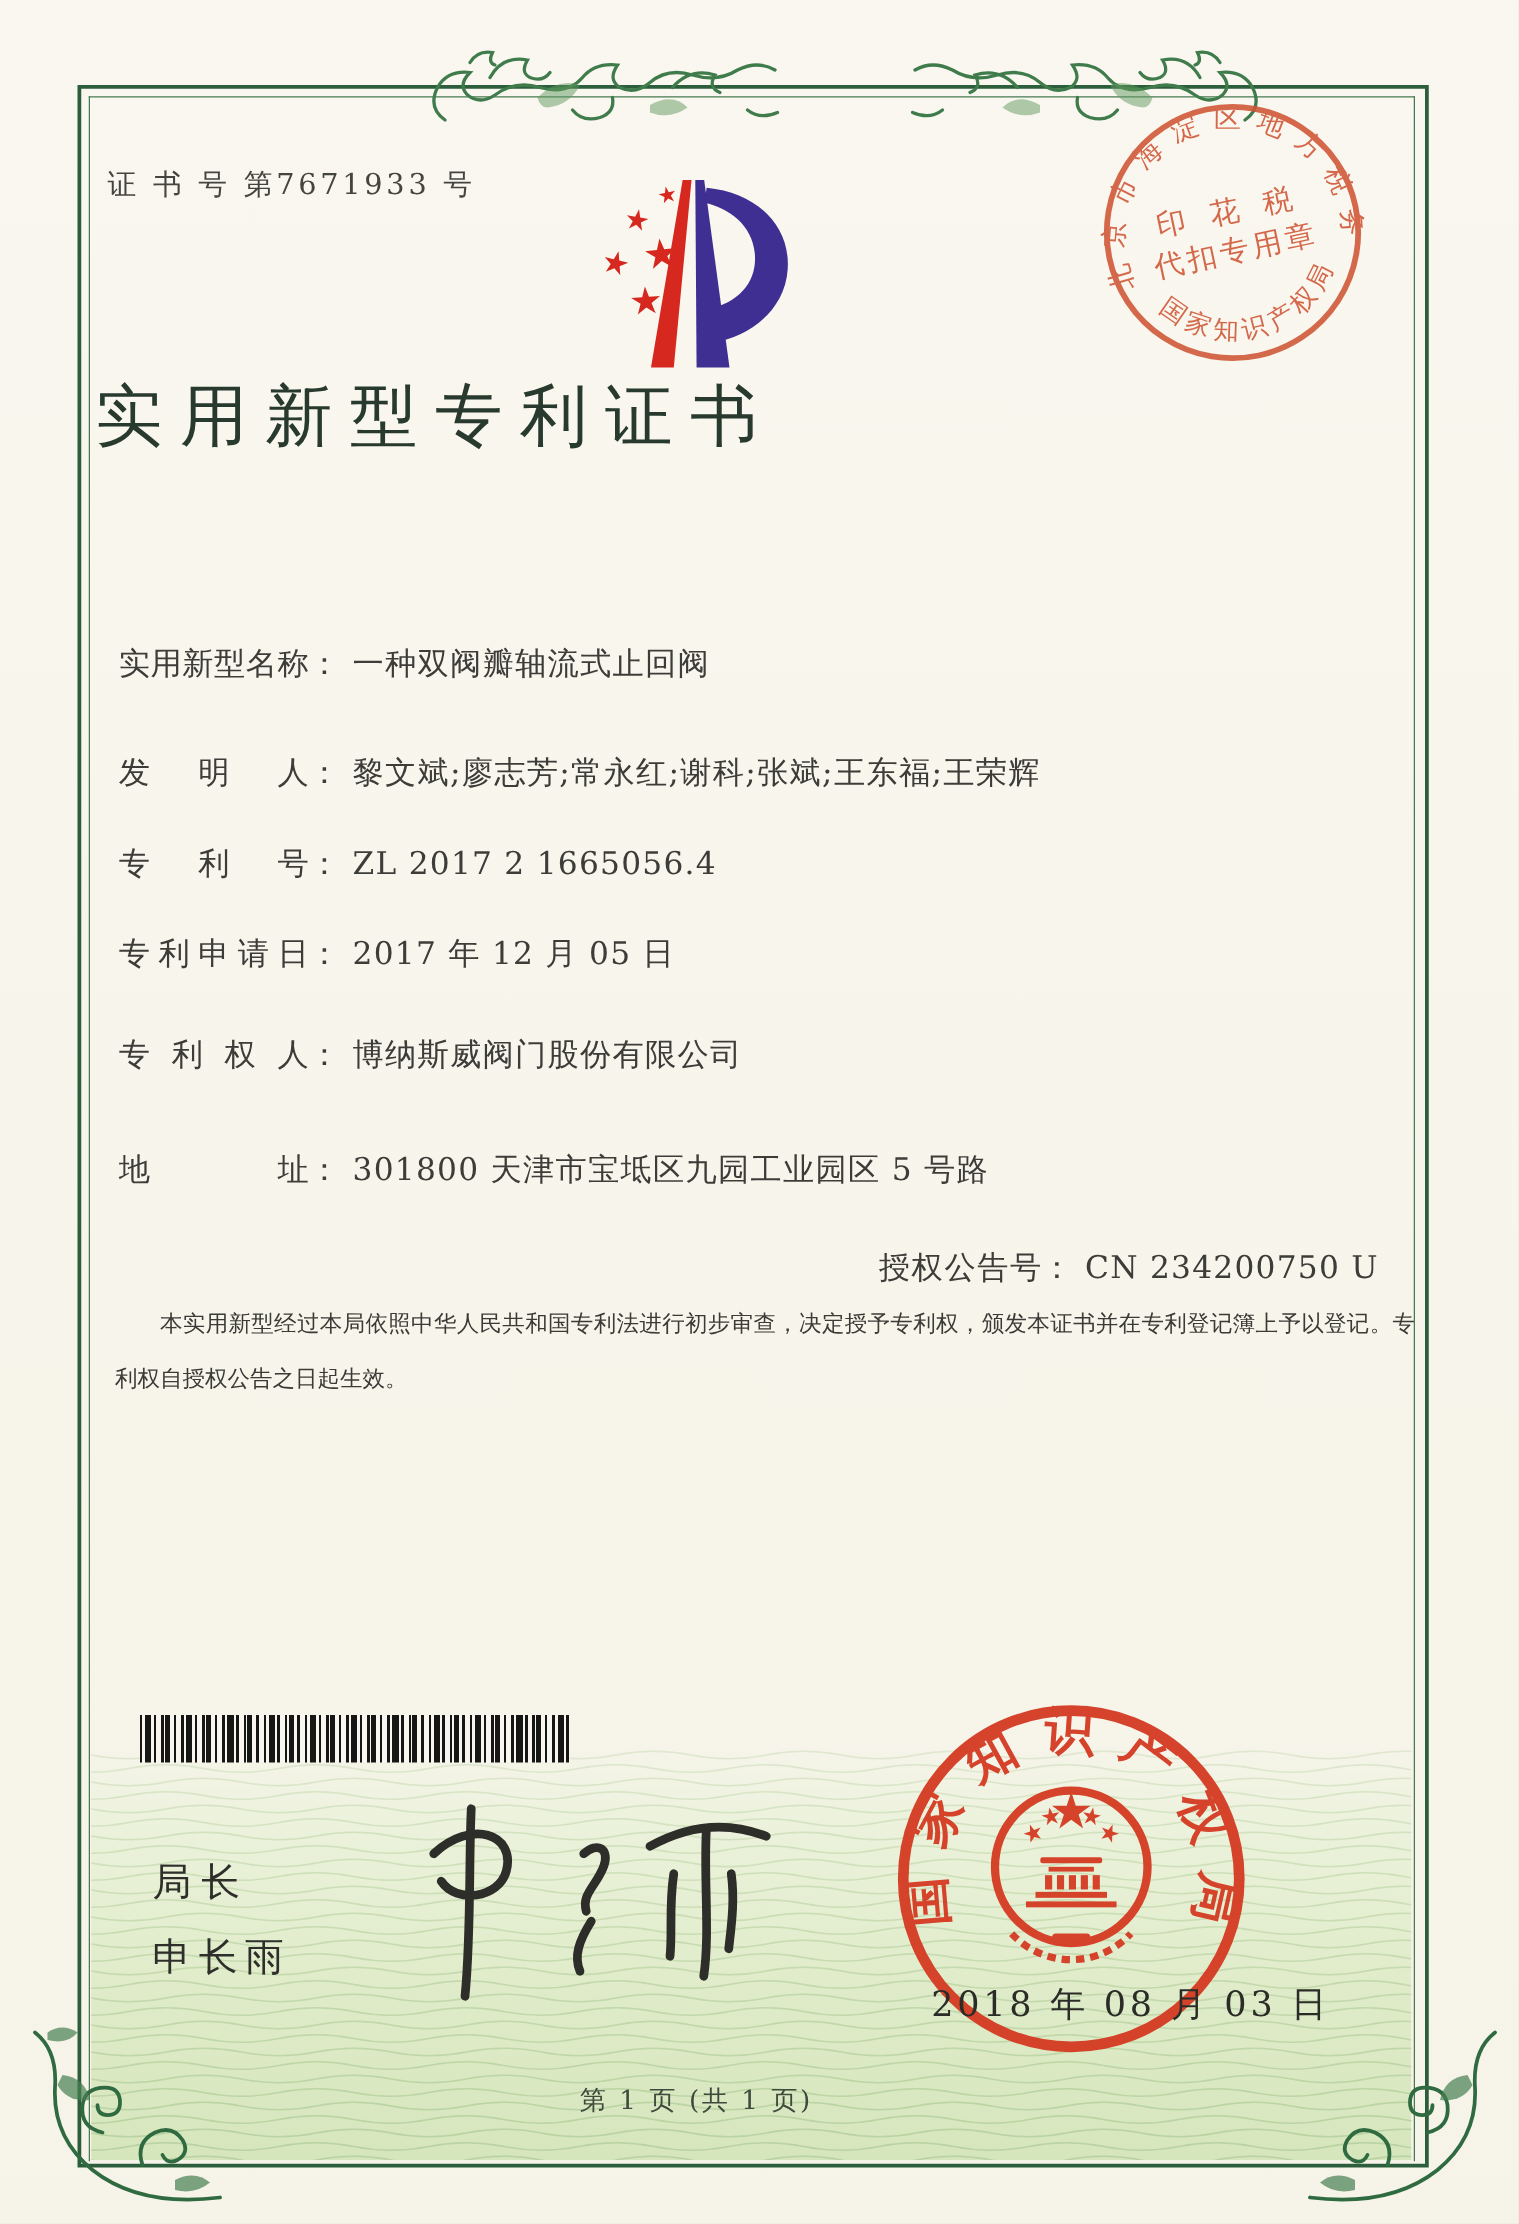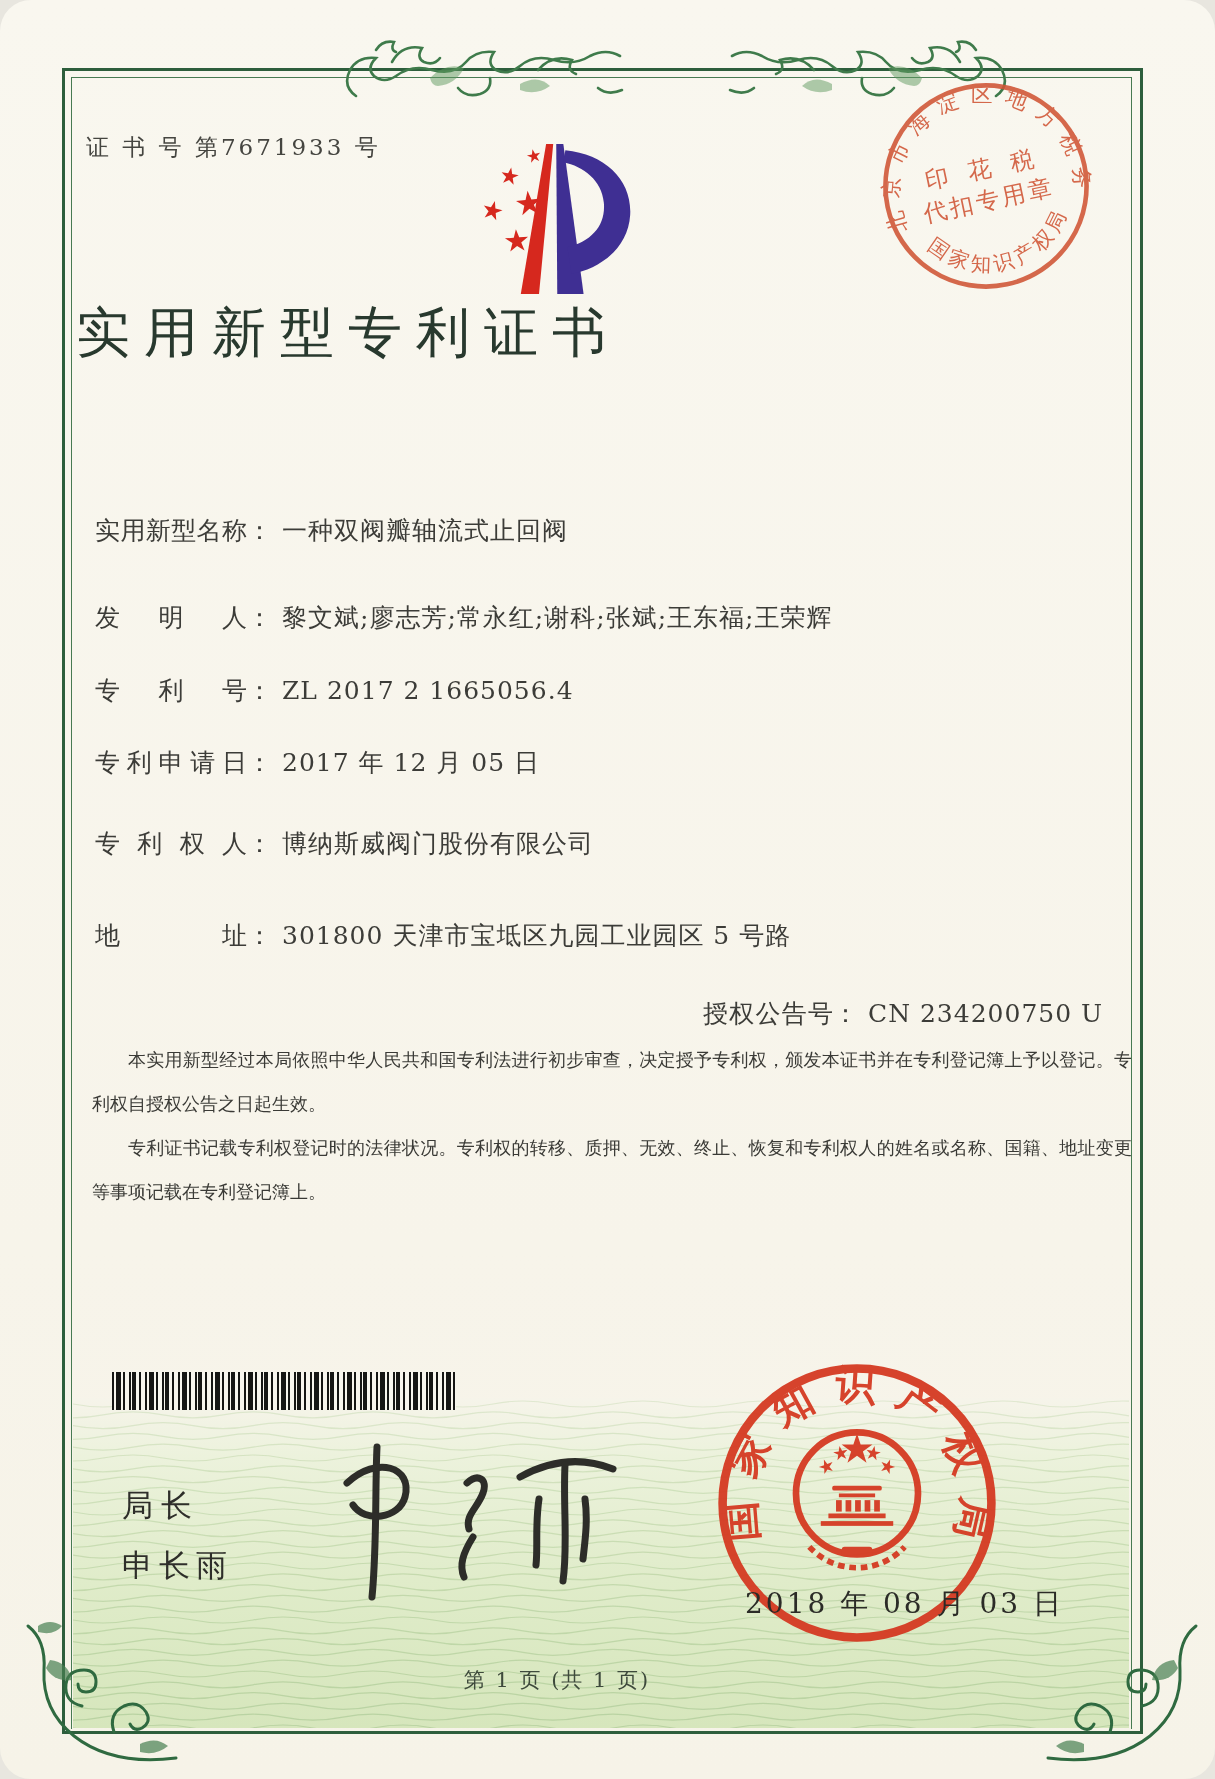--- a/index.html
+++ b/index.html
@@ -1,18 +1,18 @@
 <!DOCTYPE html>
 <html><head>
 <meta charset="utf-8">
 <style>
   html,body{margin:0;padding:0;background:#e8e6df;}
   .page{position:relative;width:1215px;height:1779px;margin:0 auto;overflow:hidden;
         background:linear-gradient(180deg,#f9f7ef 0%,#f7f4ea 70%,#f6f3e8 100%);
-        font-family:"DejaVu Serif","Liberation Serif",serif;color:#3b3b37;border-radius:31px;}
+        font-family:"DejaVu Serif","Liberation Serif",serif;color:#3b3b37;}
   .abs{position:absolute;}
   
   .frame-outer{left:62px;top:68px;width:1075px;height:1660px;border:3px solid #2d5e3c;z-index:4;pointer-events:none;}
   .frame-inner{left:71px;top:77px;width:1059px;height:1651px;border-top:1.5px solid #477a52;border-left:1.5px solid #477a52;border-right:1.5px solid #477a52;z-index:4;pointer-events:none;}
   
   .cert-no{left:86px;top:132px;font-size:23px;letter-spacing:3px;color:#454540;}
   .title{left:62px;top:297px;width:1075px;font-size:54px;font-weight:400;
          letter-spacing:14px;color:#28392e;text-indent:14px;}
   
   .frow{left:95px;width:1040px;font-size:25px;color:#3c3c38;white-space:nowrap;}
@@ -148,21 +148,20 @@
   </div>
 
   <div class="abs frow" style="top:997px;">
     <span class="grant-right">
       <span class="flabel">授权公告号</span><span class="fcolon">：</span><span class="fvalue">CN 234200750 U</span>
     </span>
   </div>
 
   <div class="abs paras">
     <p>本实用新型经过本局依照中华人民共和国专利法进行初步审查，决定授予专利权，颁发本证书并在专利登记簿上予以登记。专利权自授权公告之日起生效。</p>
-    <p>专利证书记载专利权登记时的法律状况。专利权的转移、质押、无效、终止、恢复和专利权人的姓名或名称、国籍、地址变更等事项记载在专利登记簿上。</p>
   </div>
 
   <div class="abs greenzone">
     <svg id="waves" width="1056" height="330" viewBox="0 0 1056 330" preserveAspectRatio="none">
         <path d="M-60 6 q30 -6 60 0 t 60 0 t 60 0 t 60 0 t 60 0 t 60 0 t 60 0 t 60 0 t 60 0 t 60 0 t 60 0 t 60 0 t 60 0 t 60 0 t 60 0 t 60 0 t 60 0 t 60 0 t 60 0 t 60 0 t 60 0" fill="none" stroke="#b7d1a0" stroke-width="1.2" stroke-opacity="0.35"></path>
         <path d="M-60 16.8 q30 -6 60 0 t 60 0 t 60 0 t 60 0 t 60 0 t 60 0 t 60 0 t 60 0 t 60 0 t 60 0 t 60 0 t 60 0 t 60 0 t 60 0 t 60 0 t 60 0 t 60 0 t 60 0 t 60 0 t 60 0 t 60 0" fill="none" stroke="#b7d1a0" stroke-width="1.2" stroke-opacity="0.37" transform="translate(-30 0)"></path>
         <path d="M-60 27.6 q30 -6 60 0 t 60 0 t 60 0 t 60 0 t 60 0 t 60 0 t 60 0 t 60 0 t 60 0 t 60 0 t 60 0 t 60 0 t 60 0 t 60 0 t 60 0 t 60 0 t 60 0 t 60 0 t 60 0 t 60 0 t 60 0" fill="none" stroke="#b7d1a0" stroke-width="1.2" stroke-opacity="0.39"></path>
         <path d="M-60 38.400000000000006 q30 -6 60 0 t 60 0 t 60 0 t 60 0 t 60 0 t 60 0 t 60 0 t 60 0 t 60 0 t 60 0 t 60 0 t 60 0 t 60 0 t 60 0 t 60 0 t 60 0 t 60 0 t 60 0 t 60 0 t 60 0 t 60 0" fill="none" stroke="#b7d1a0" stroke-width="1.2" stroke-opacity="0.41" transform="translate(-30 0)"></path>
         <path d="M-60 49.2 q30 -6 60 0 t 60 0 t 60 0 t 60 0 t 60 0 t 60 0 t 60 0 t 60 0 t 60 0 t 60 0 t 60 0 t 60 0 t 60 0 t 60 0 t 60 0 t 60 0 t 60 0 t 60 0 t 60 0 t 60 0 t 60 0" fill="none" stroke="#b7d1a0" stroke-width="1.2" stroke-opacity="0.43"></path>
         <path d="M-60 60 q30 -6 60 0 t 60 0 t 60 0 t 60 0 t 60 0 t 60 0 t 60 0 t 60 0 t 60 0 t 60 0 t 60 0 t 60 0 t 60 0 t 60 0 t 60 0 t 60 0 t 60 0 t 60 0 t 60 0 t 60 0 t 60 0" fill="none" stroke="#b7d1a0" stroke-width="1.2" stroke-opacity="0.45" transform="translate(-30 0)"></path>

